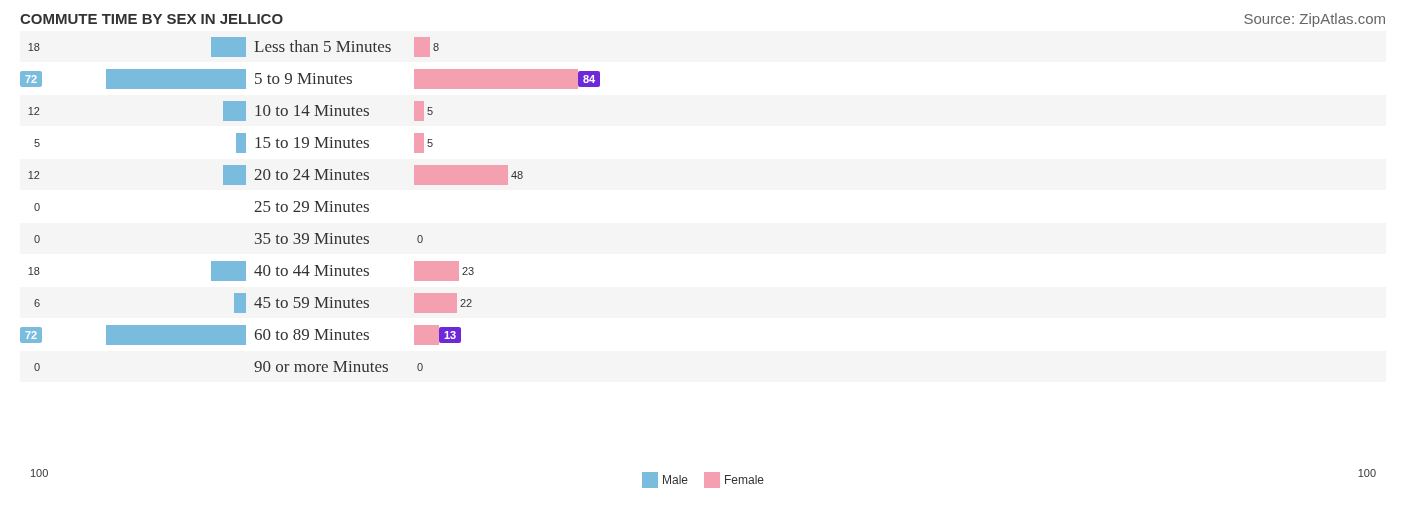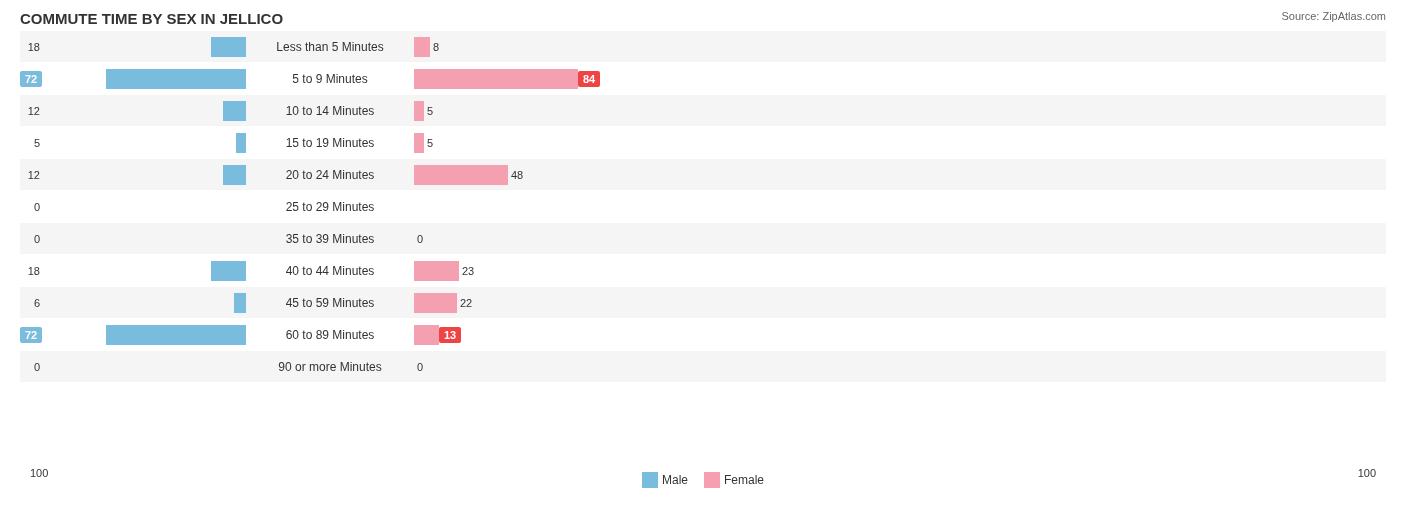--- a/index.html
+++ b/index.html
@@ -20,21 +20,21 @@
       font-size: 15px;
       font-weight: bold;
       text-transform: uppercase;
       color: #333;
       margin-bottom: 4px;
     }
     .source {
       position: absolute;
       top: 10px;
       right: 20px;
-      font-size: 11px;
+      font-size: 15px;
       color: #666;
     }
     .chart-area {
       position: relative;
       width: 100%;
       height: 420px;
       margin-top: 4px;
     }
     .row {
       display: flex;
@@ -57,25 +57,26 @@
       flex-shrink: 0;
     }
     .right-section {
       flex: 1;
       display: flex;
       align-items: center;
       padding-left: 4px;
     }
     .label-center {
       width: 160px;
-      text-align: center;
-      font-size: 12px;
+      text-align: left;
+      font-size: 17px;
       color: #333;
       flex-shrink: 0;
       padding: 0 4px;
+      font-family: Liberation Serif, serif;
     }
     .male-bar-container {
       display: flex;
       align-items: center;
       justify-content: space-between;
       flex: 1;
     }
     .female-bar-container {
       display: flex;
       align-items: center;
@@ -111,21 +112,21 @@
     
     .val-badge {
       background: #7abcde;
       color: #fff;
       font-size: 11px;
       font-weight: bold;
       padding: 2px 5px;
       border-radius: 2px;
     }
     .val-badge-f {
-      background: #ef4444;
+      background: #6d28d9;
       color: #fff;
       font-size: 11px;
       font-weight: bold;
       padding: 2px 5px;
       border-radius: 2px;
     }
     .chart-footer {
       display: flex;
       align-items: center;
       justify-content: flex-end;

